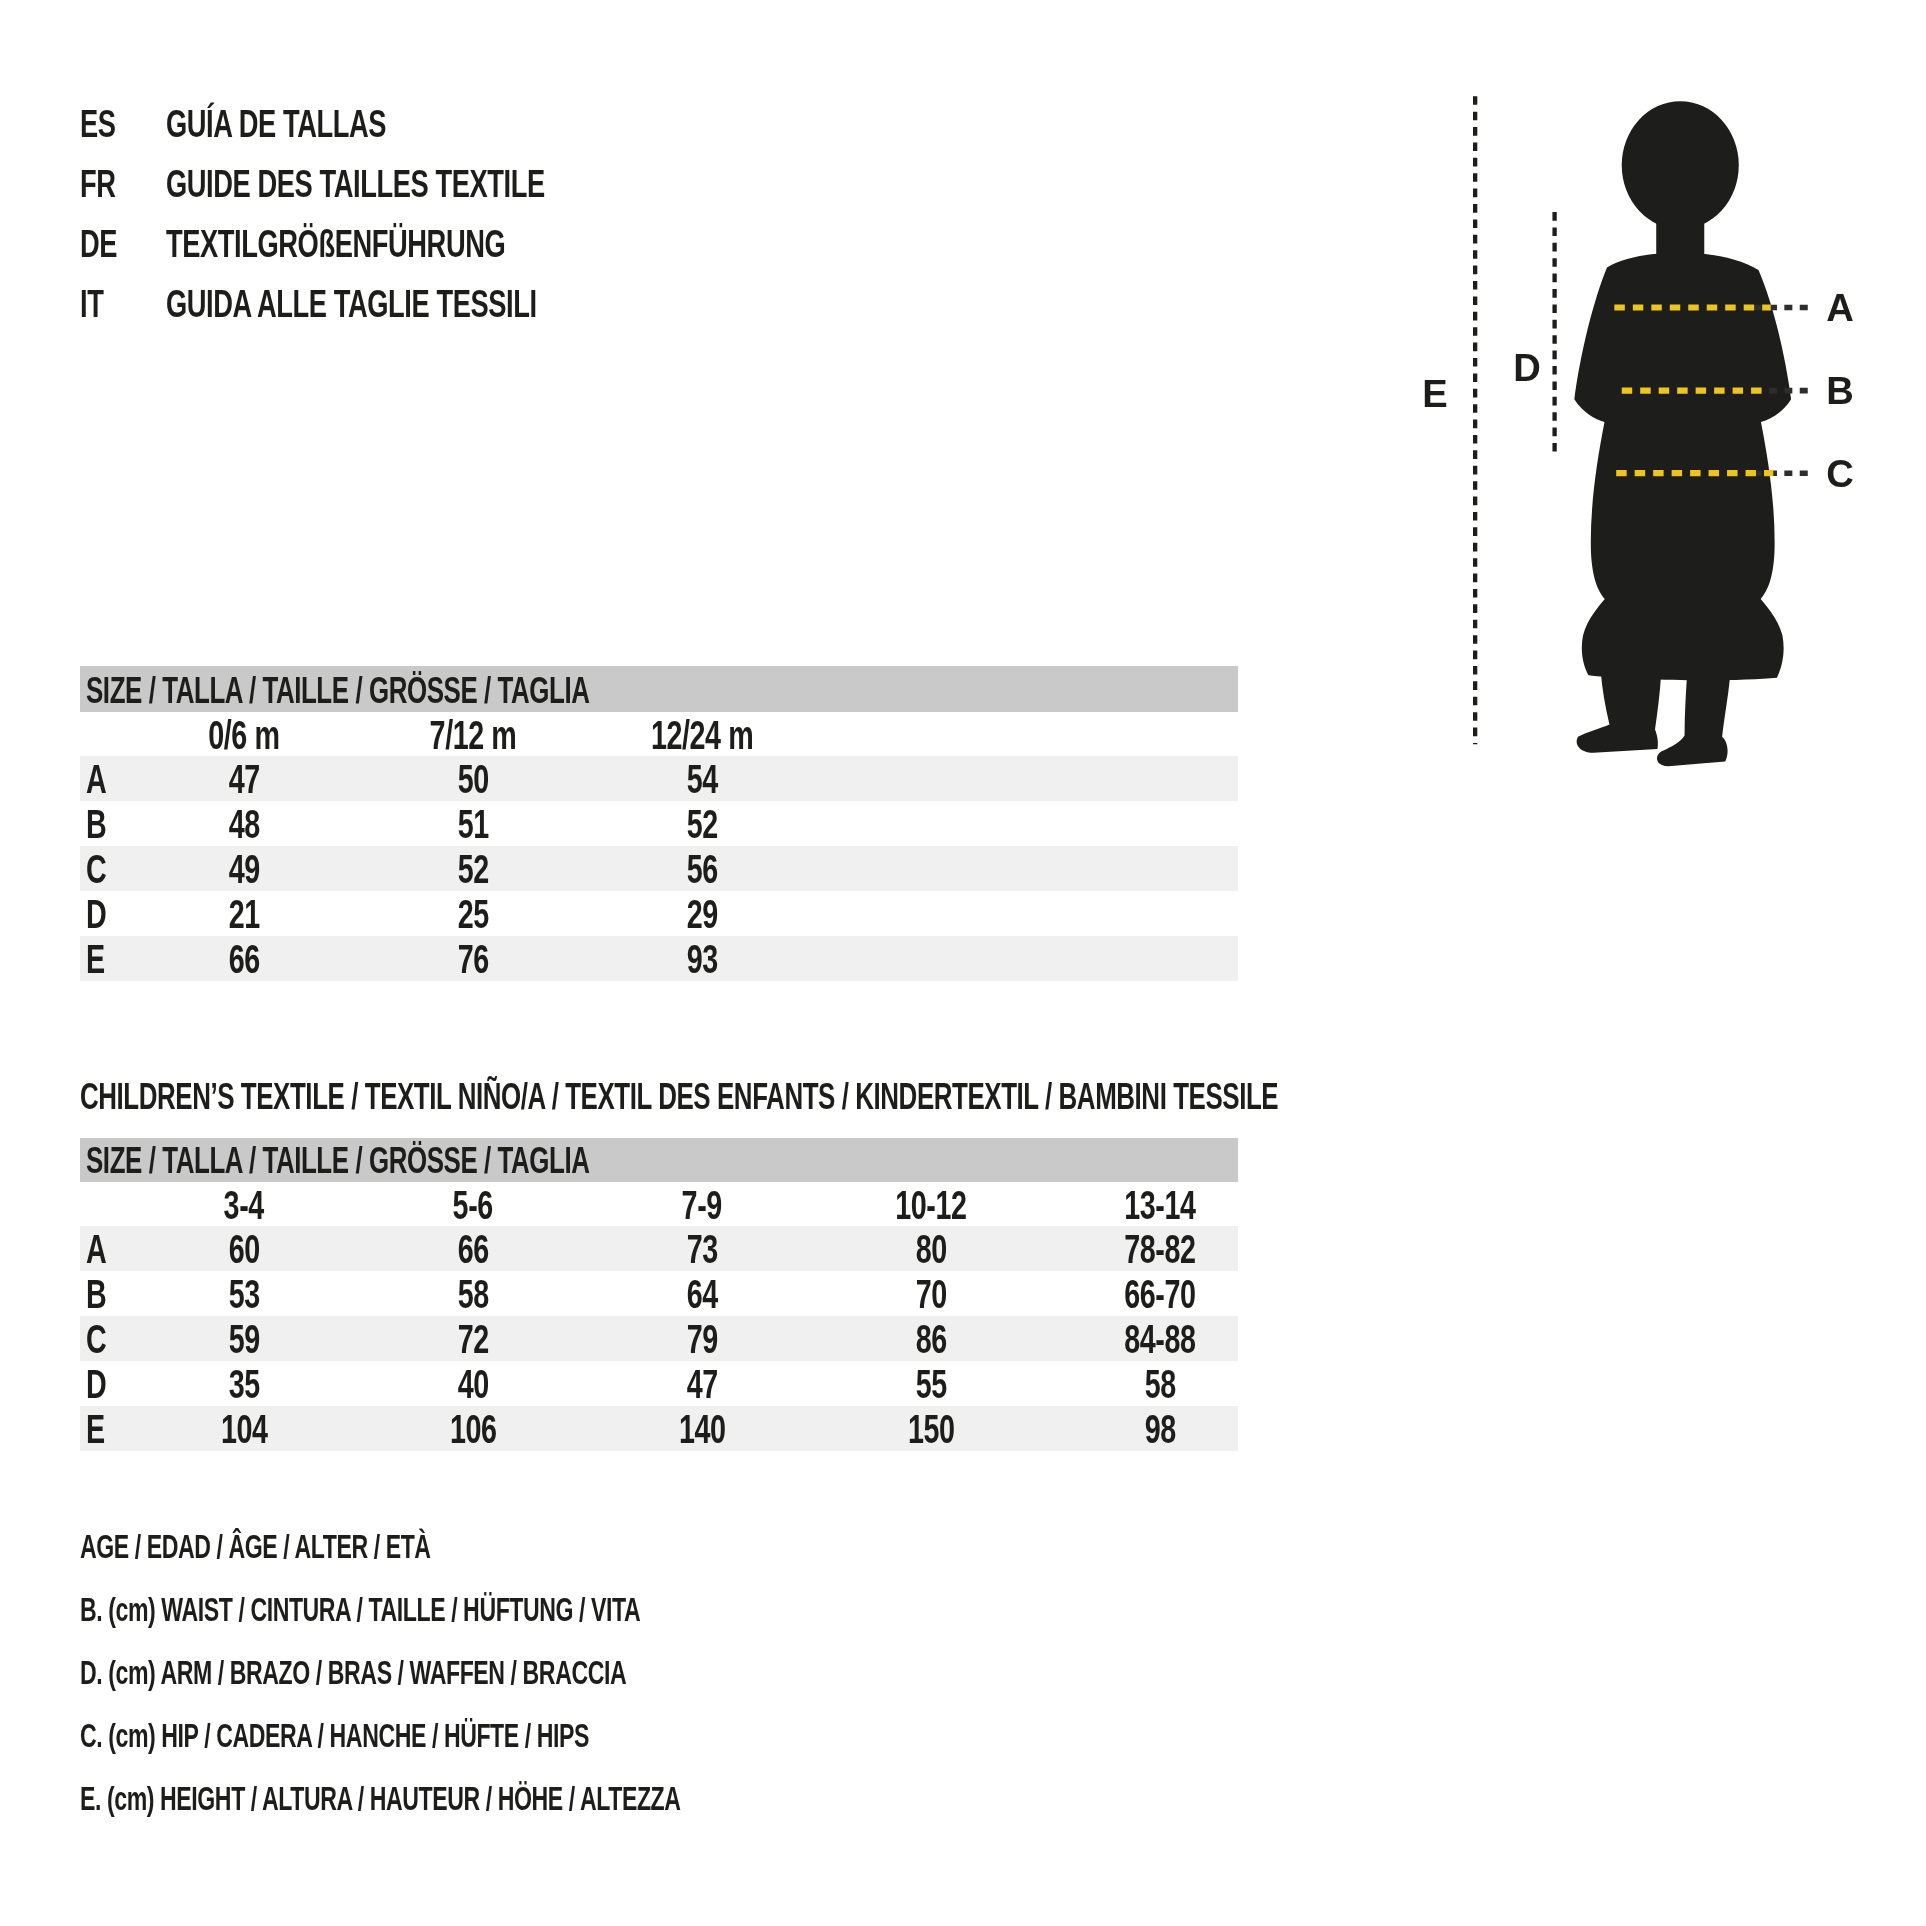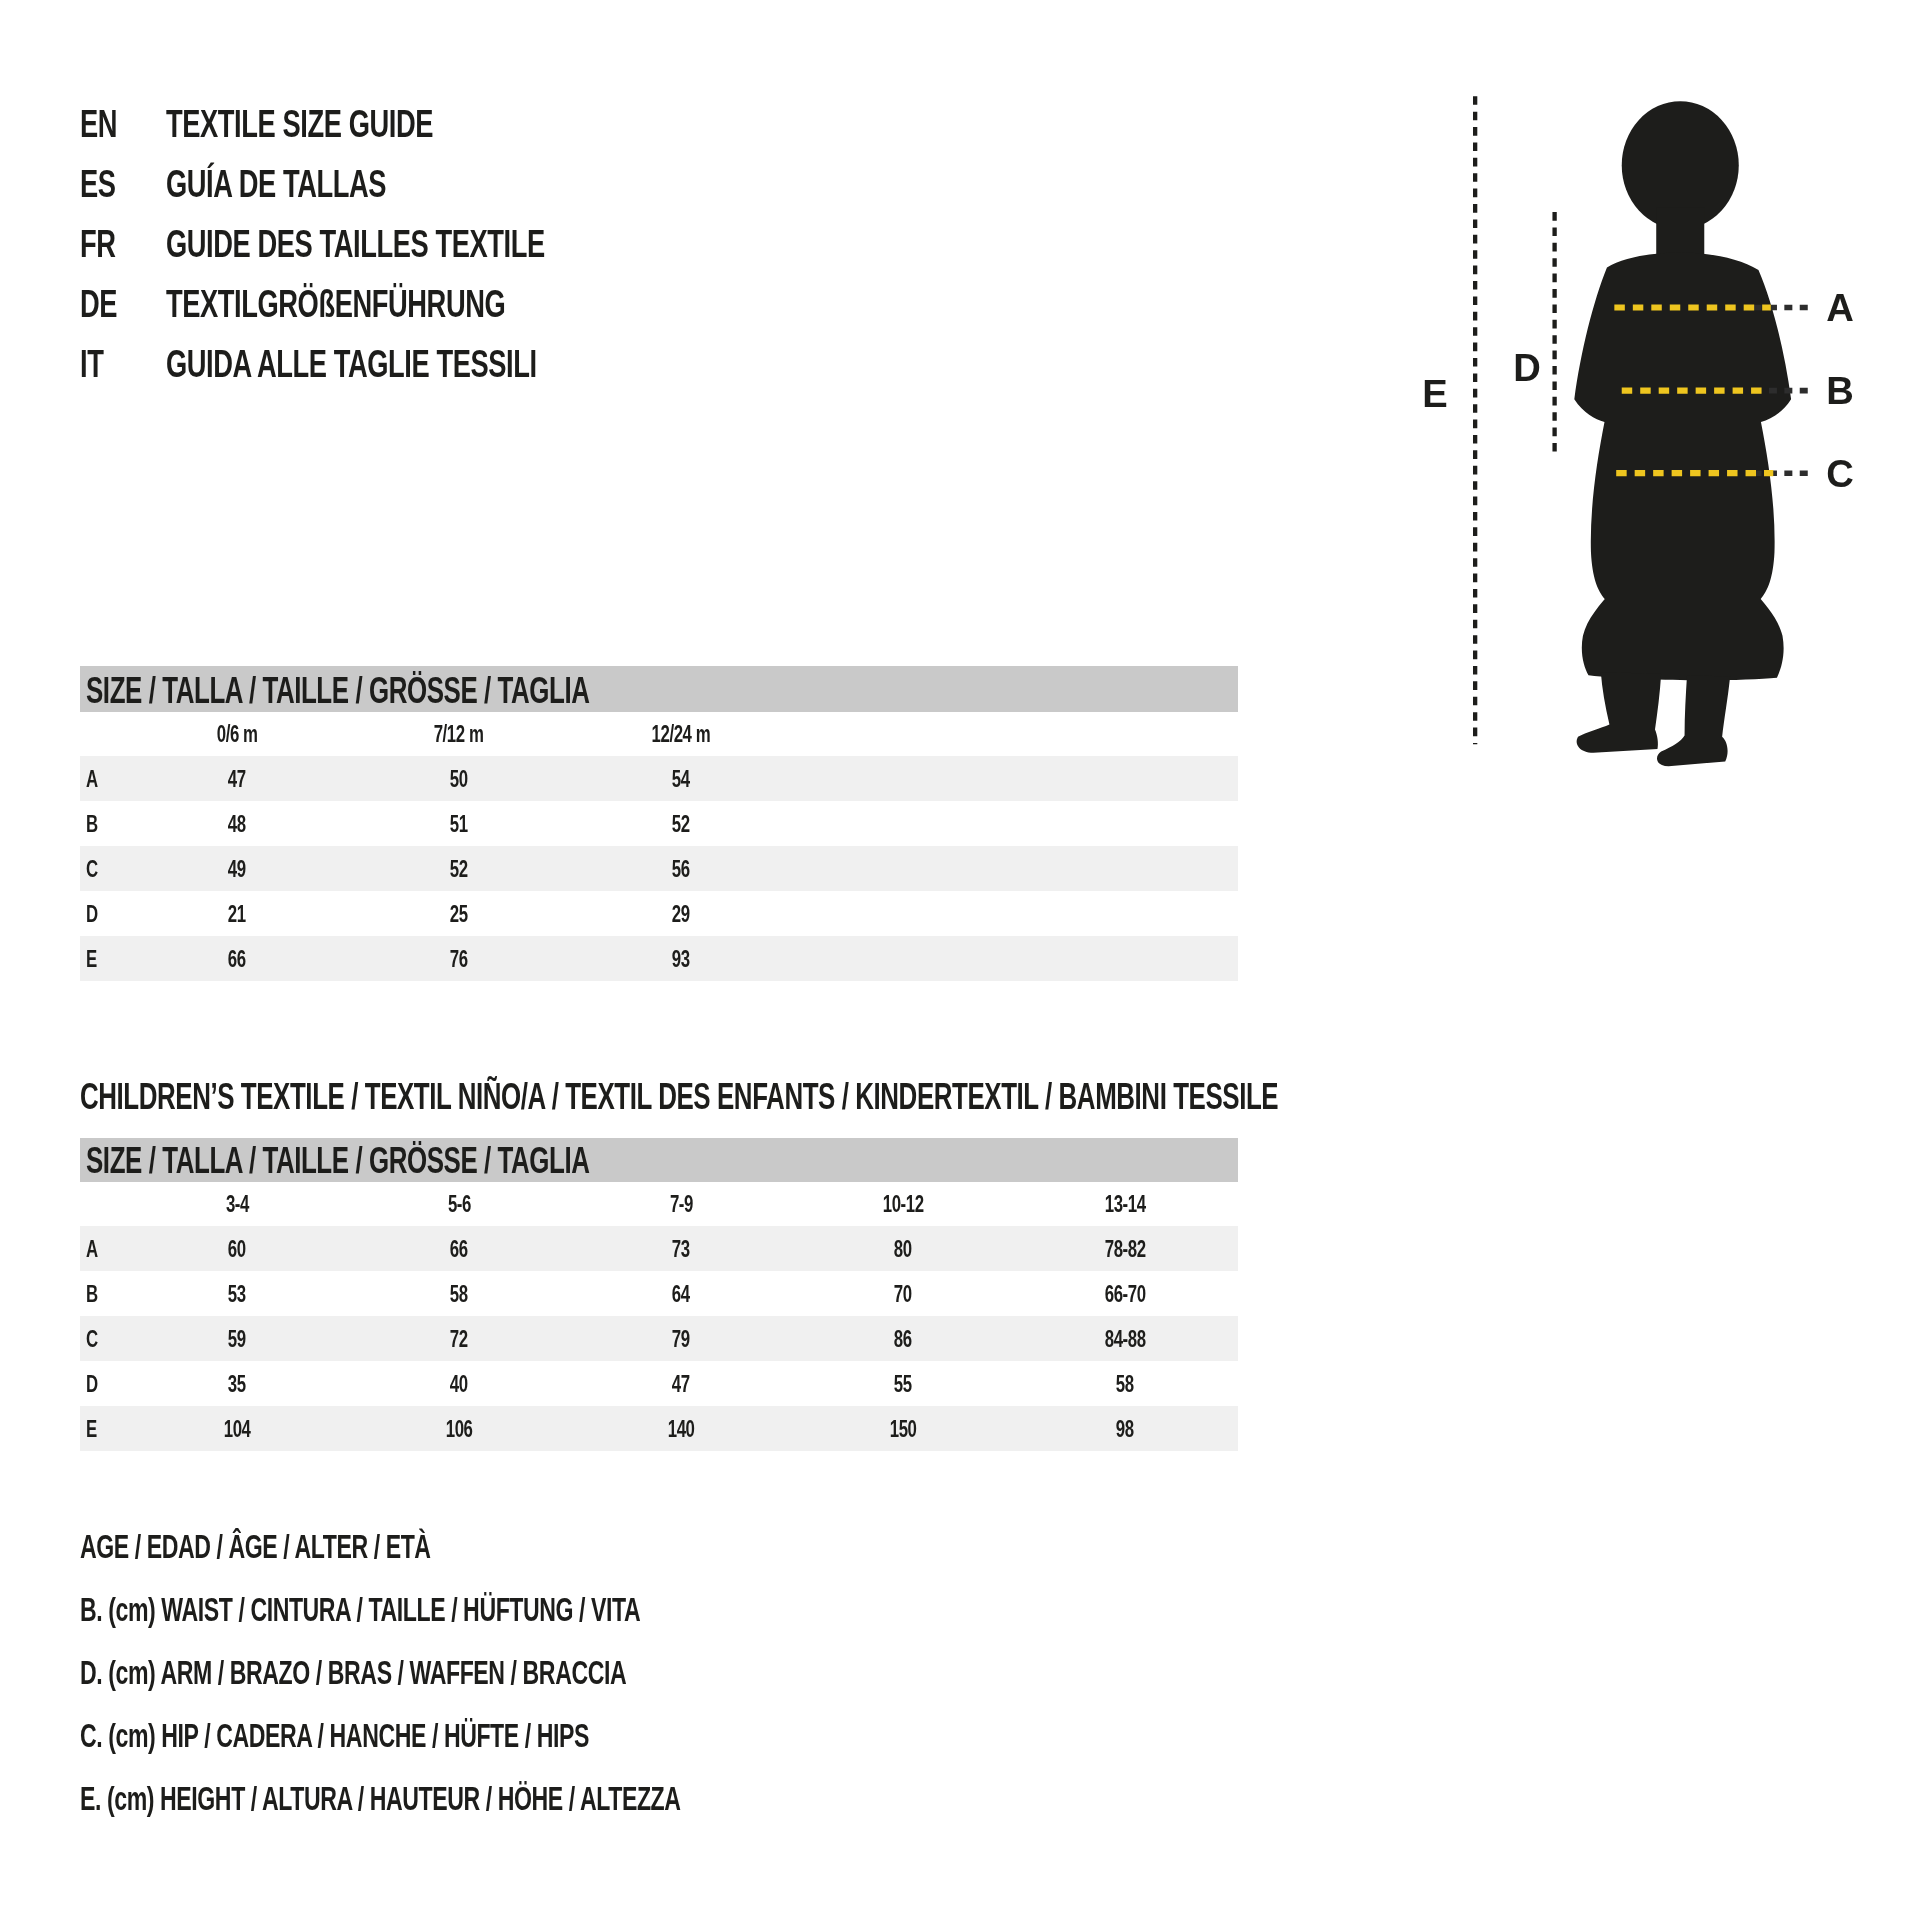--- a/index.html
+++ b/index.html
@@ -52,44 +52,41 @@
     background:var(--bar);
     display:flex;align-items:flex-end;
     padding-left:6.2px;font-size:37px;
   }
   .babies .size-bar{margin-top:25px;height:46px;}
   .children .size-bar{margin-top:20px;height:44px;}
   .grid-row{
     display:grid;
     grid-template-columns:46px repeat(5,222px);
     align-items:center;
-    font-size:24px;
+    font-size:41px;
+    gap:7px;
   }
   .colhead-row{height:44px;background:var(--paper);}
   .data-row{height:45px;}
   .data-row:nth-child(odd){background:var(--stripe);}
   .data-row:nth-child(even){background:var(--paper);}
   .cell{text-align:center;}
   .cell.tc{text-align:center;}
   .rowlabel{text-align:left;padding-left:6.2px;}
 
   
   .legend{position:absolute;left:80px;top:1515px;}
   .legend-line{height:63px;display:flex;align-items:center;font-size:33px;}
 </style>
 </head>
 <body>
 
 <div class="page">
 
   <div class="langs">
-    <div class="lang-row">
-      <span class="lang-code"><span class="cond">EN</span></span>
-      <span class="lang-title"><span class="cond">TEXTILE SIZE GUIDE</span></span>
-    </div>
     <div class="lang-row">
       <span class="lang-code"><span class="cond">ES</span></span>
       <span class="lang-title"><span class="cond">GUÍA DE TALLAS</span></span>
     </div>
     <div class="lang-row">
       <span class="lang-code"><span class="cond">FR</span></span>
       <span class="lang-title"><span class="cond">GUIDE DES TAILLES TEXTILE</span></span>
     </div>
     <div class="lang-row">
       <span class="lang-code"><span class="cond">DE</span></span>

